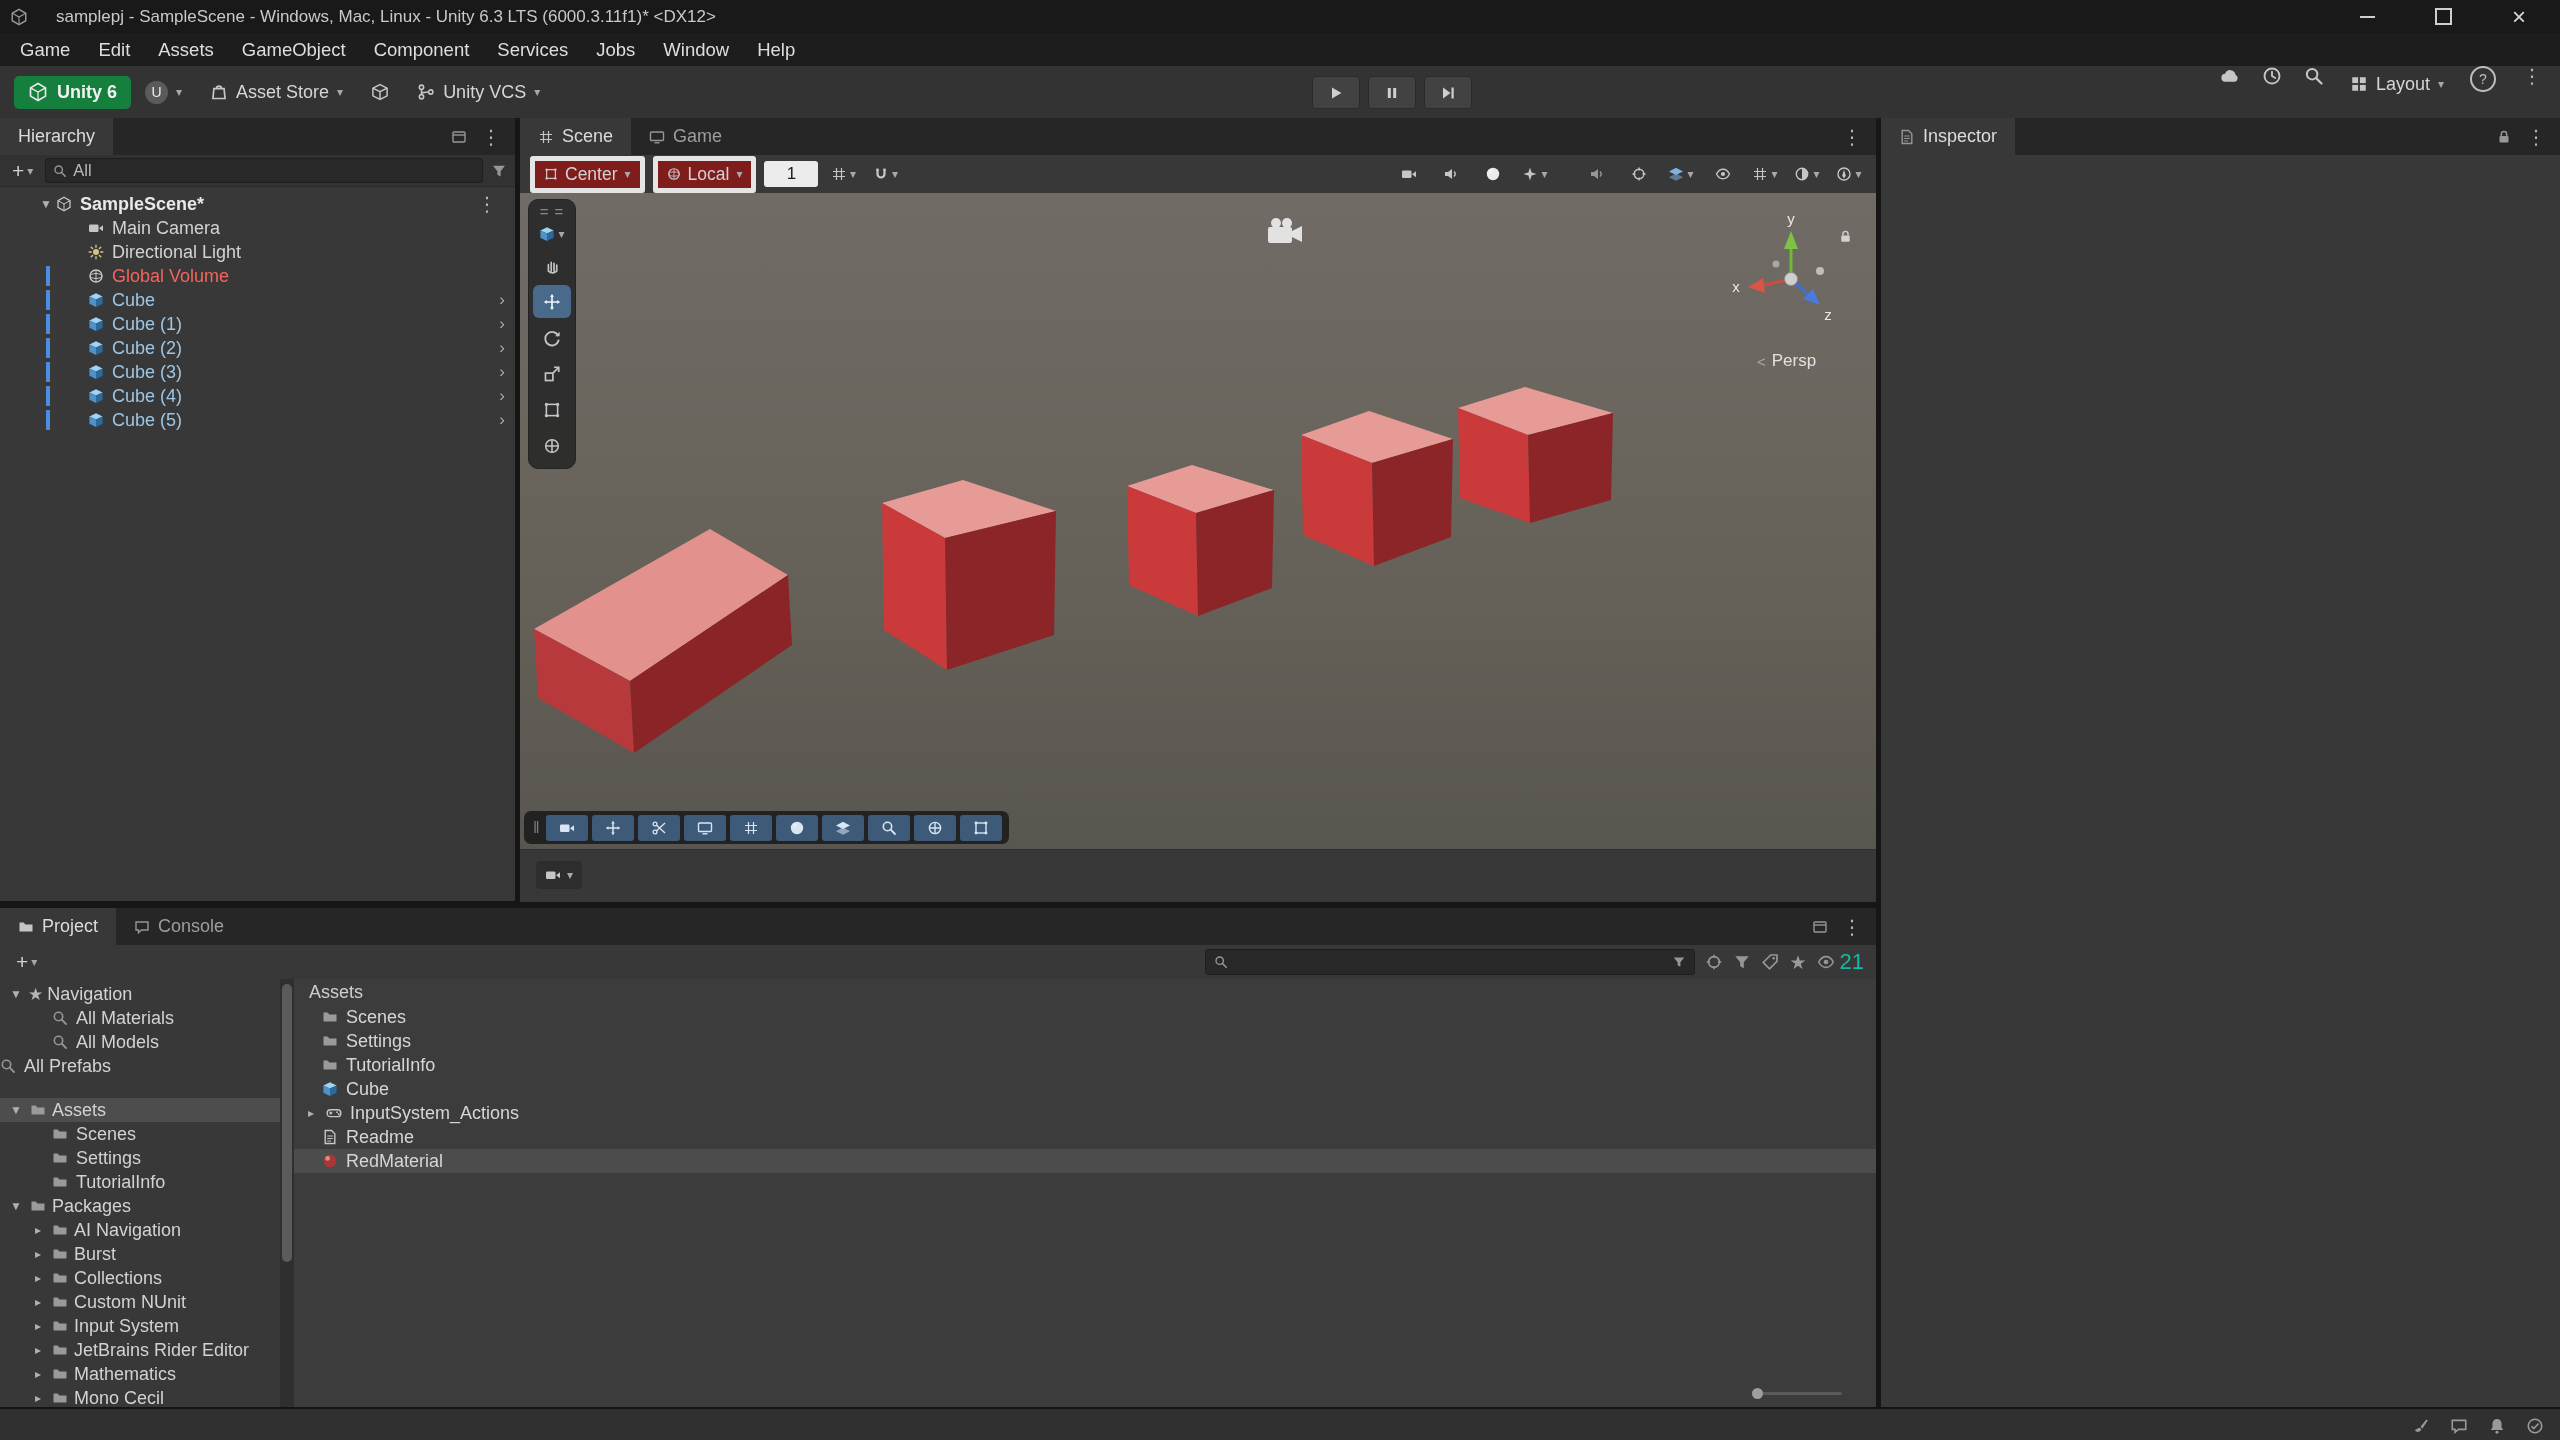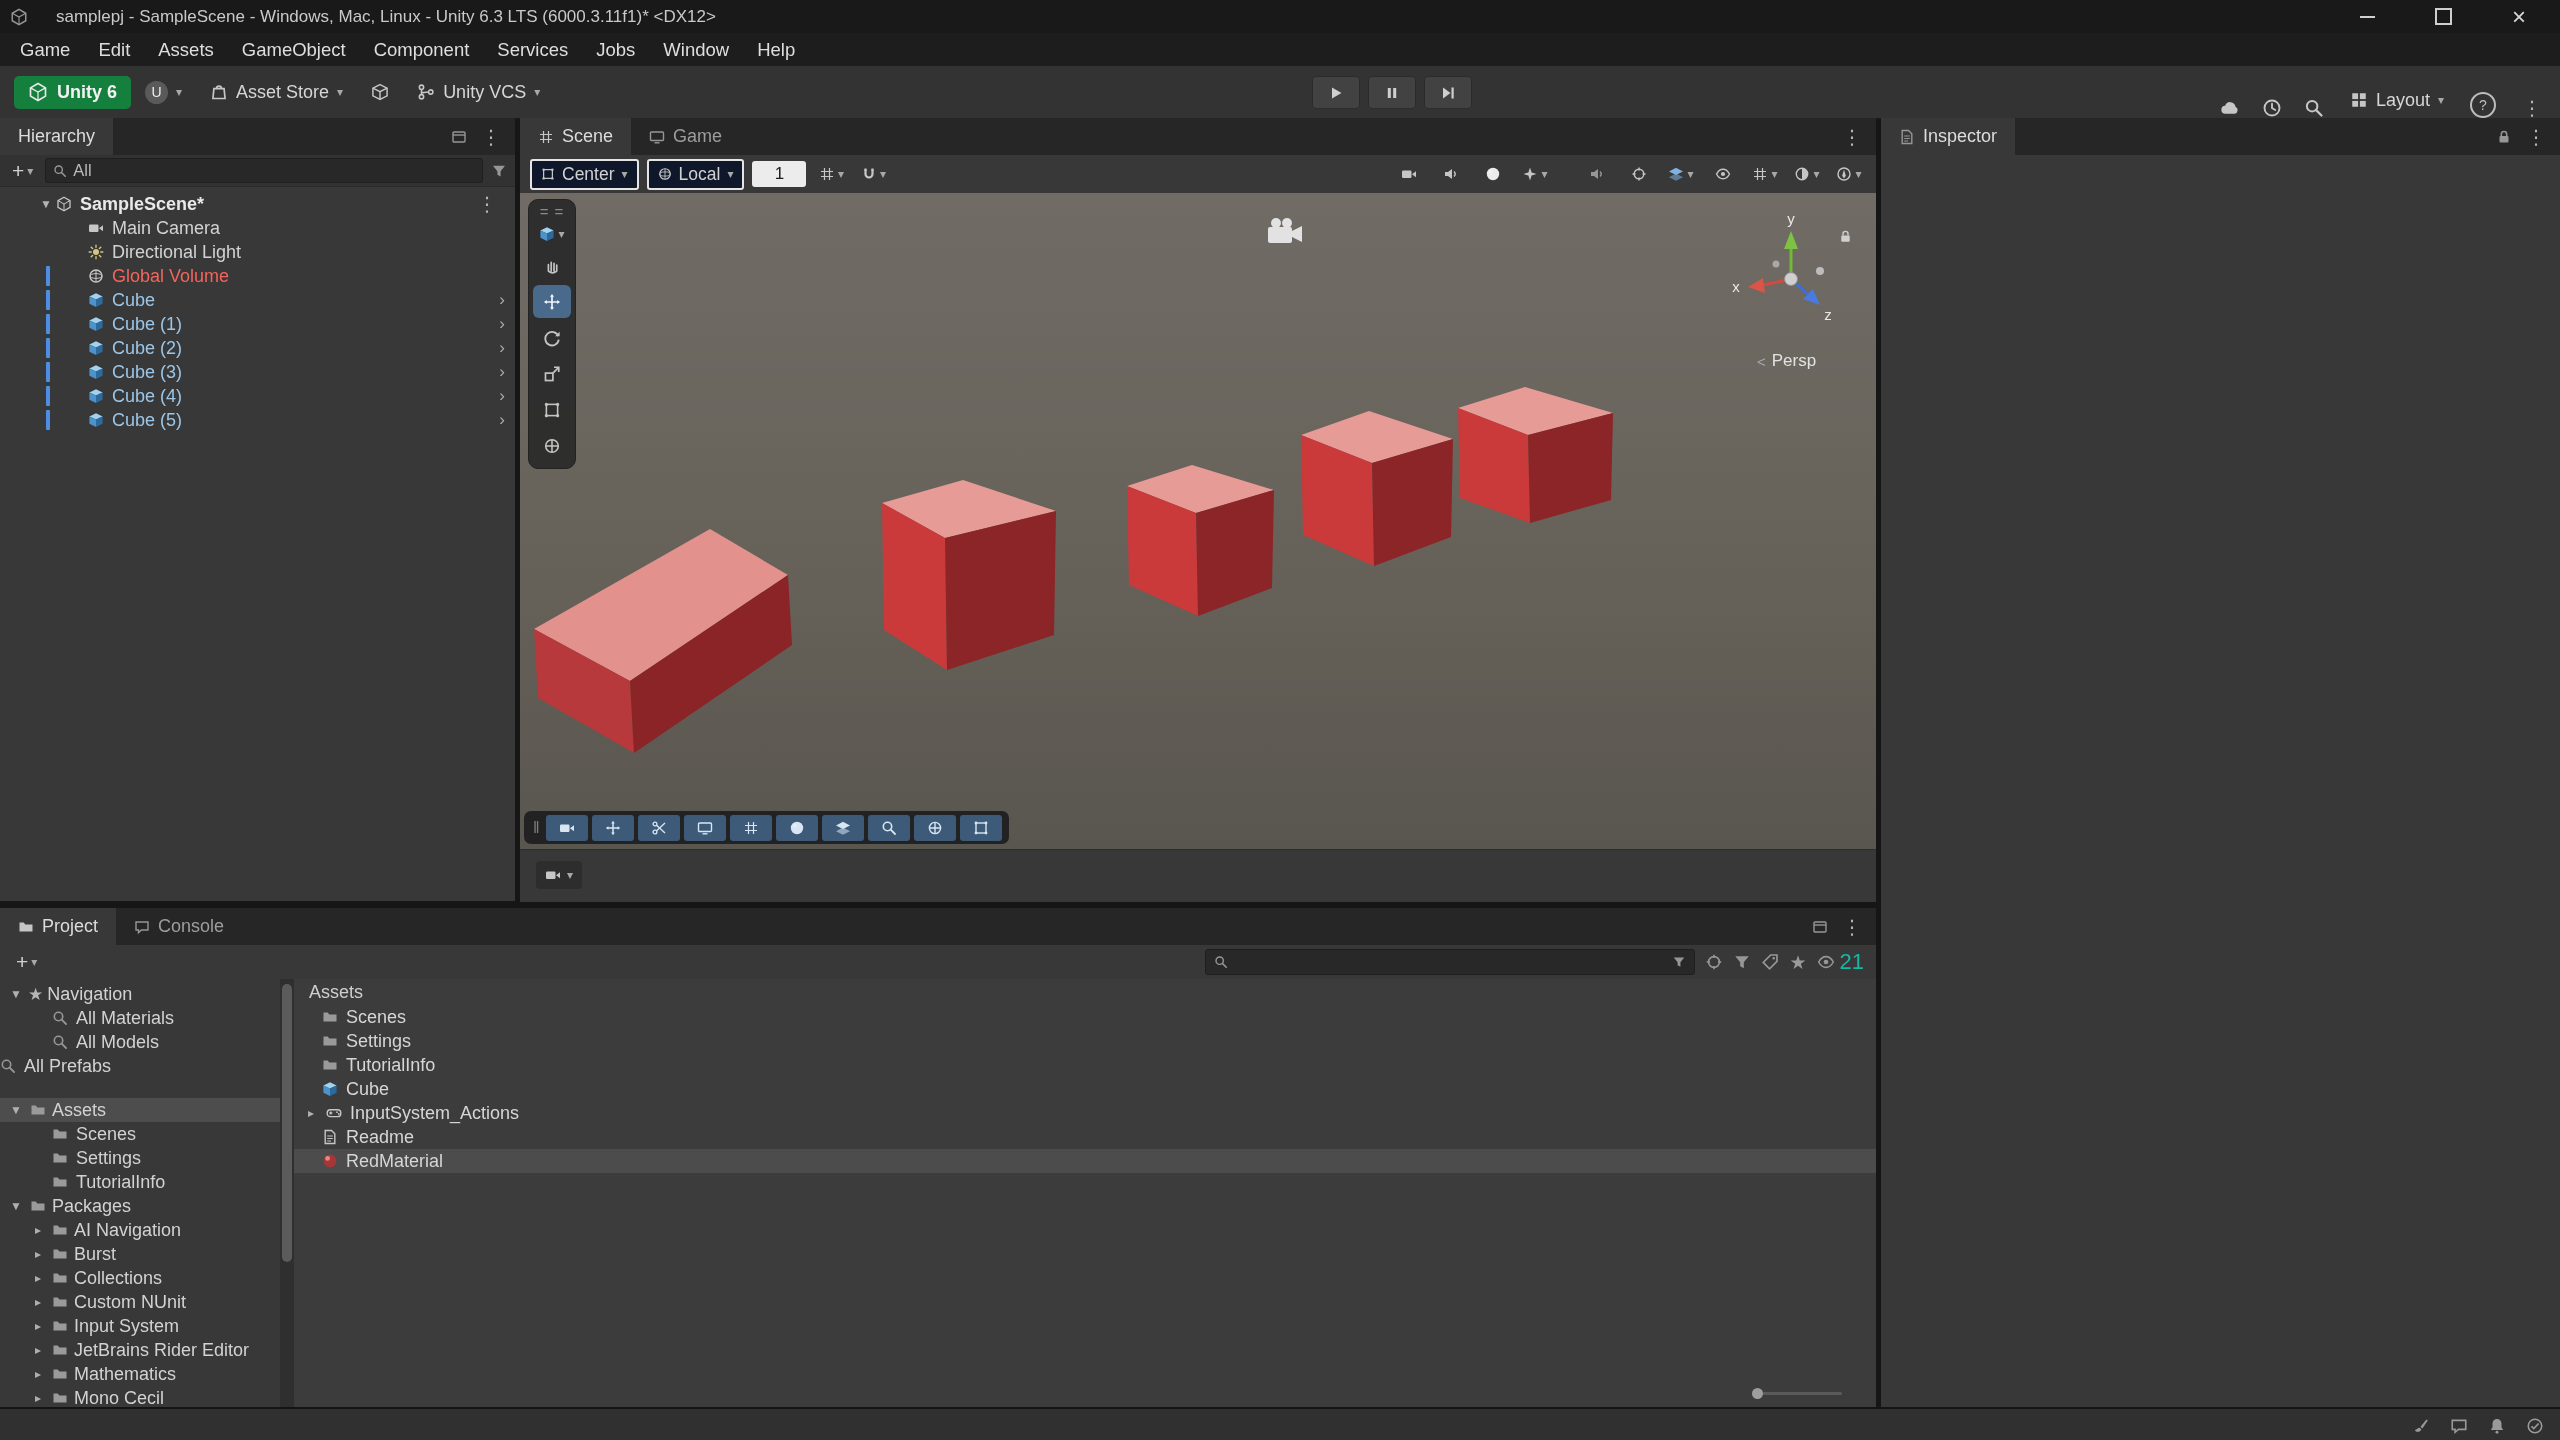--- a/index.html
+++ b/index.html
@@ -31,21 +31,21 @@
   #menubar{left:0;top:33px;width:2560px;height:33px;background:#1d1d1d;display:flex;align-items:center;padding-left:6px;border-bottom:1px solid #111}
   #menubar .mi{padding:0 14px;font-size:18.5px;color:#dedede;height:100%;display:flex;align-items:center}
 
   
   #toolbar{left:0;top:66px;width:2560px;height:52px;background:#333333;border-bottom:2px solid #191919;display:flex;align-items:center;position:absolute}
   .unity-badge{margin-left:14px;background:#15803d;border-radius:5px;padding:6px 14px;display:flex;align-items:center;gap:9px;color:#f2f2f2;font-size:18px;font-weight:bold}
   .tb-btn{display:flex;align-items:center;gap:8px;padding:0 14px;height:36px;color:#d6d6d6;font-size:18px}
   .avatar{width:23px;height:23px;border-radius:50%;background:#5a5a5a;color:#eee;font-size:14px;display:flex;align-items:center;justify-content:center}
   .play-group{position:absolute;left:1312px;top:10px;display:flex;gap:8px}
   .play-btn{width:46px;height:31px;background:#424242;border:1px solid #2b2b2b;border-radius:4px;display:flex;align-items:center;justify-content:center;color:#cfcfcf}
-  #toolbar .right{position:absolute;right:14px;top:0;height:100%;display:flex;align-items:flex-end;gap:22px}
+  #toolbar .right{position:absolute;right:14px;top:0;height:100%;display:flex;align-items:flex-start;gap:22px}
   .help-circle{width:22px;height:22px;border:2px solid #bdbdbd;border-radius:50%;color:#bdbdbd;font-size:14px;display:flex;align-items:center;justify-content:center}
 
   
   .panel{position:absolute;background:#383838}
   .tabbar{height:37px;background:#262626;display:flex;align-items:stretch}
   .tab{display:flex;align-items:center;gap:8px;padding:0 18px;font-size:18px;color:#9d9d9d}
   .tab.active{background:#383838;color:#dcdcdc}
   .tabbar .tools{margin-left:auto;display:flex;align-items:center;gap:10px;padding-right:10px}
 
   
@@ -60,21 +60,21 @@
   .h-row .lbl{margin-left:8px;white-space:nowrap}
   .h-row .bold{font-weight:bold;color:#e9e9e9}
   .bluebar{position:absolute;left:46px;top:2px;width:4px;height:20px;background:#4a8fe4;border-radius:1px}
   .h-chev{position:absolute;right:10px;color:#a9a9a9;font-size:17px}
   .lbl-red{color:#f4645c}
   .lbl-prefab{color:#9cc6e7}
 
   
   #scene{left:520px;top:118px;width:1356px;height:783px}
   .s-toolbar{height:38px;background:#383838;border-bottom:2px solid #2a2a2a;display:flex;align-items:center;gap:8px;padding:0 10px}
-  .ddbtn{height:27px;background:#0f172a;border:2px solid #e5e5e5;border-radius:3px;display:flex;align-items:center;gap:7px;padding:0 9px;font-size:17.5px;color:#d2d2d2}
+  .ddbtn{height:27px;background:#7f1d1d;border:5px solid #e5e5e5;border-radius:3px;display:flex;align-items:center;gap:7px;padding:0 9px;font-size:17.5px;color:#d2d2d2}
   .numfield{width:54px;height:26px;background:#ececec;color:#1c1c1c;border-radius:3px;display:flex;align-items:center;justify-content:center;font-size:17px}
   .icbtn{height:27px;min-width:28px;display:flex;align-items:center;justify-content:center;gap:3px;border-radius:3px;color:#c6c6c6;padding:0 3px}
   #viewport{position:absolute;left:0;top:75px;width:1356px;height:656px;overflow:hidden;
     background:linear-gradient(180deg,#706b65 0%,#676259 55%,#595650 100%)}
   .toolpalette{position:absolute;left:8px;top:6px;width:46px;background:rgba(44,44,44,.96);border:1px solid #232323;border-radius:10px;display:flex;flex-direction:column;align-items:center;padding:4px 0 6px;gap:3px}
   .tp-handle{color:#8a8a8a;font-size:15px;line-height:1;letter-spacing:1px}
   .toolbtn{width:38px;height:33px;border-radius:6px;display:flex;align-items:center;justify-content:center;color:#c4c4c4}
   .toolbtn.active{background:#4a6a8c;color:#eef4fb}
   .tp-dd{display:flex;align-items:center;gap:3px;height:24px}
   .ov-bar{position:absolute;left:4px;bottom:5px;height:33px;background:rgba(32,32,32,.95);border-radius:7px;display:flex;align-items:center;gap:4px;padding:0 7px}

